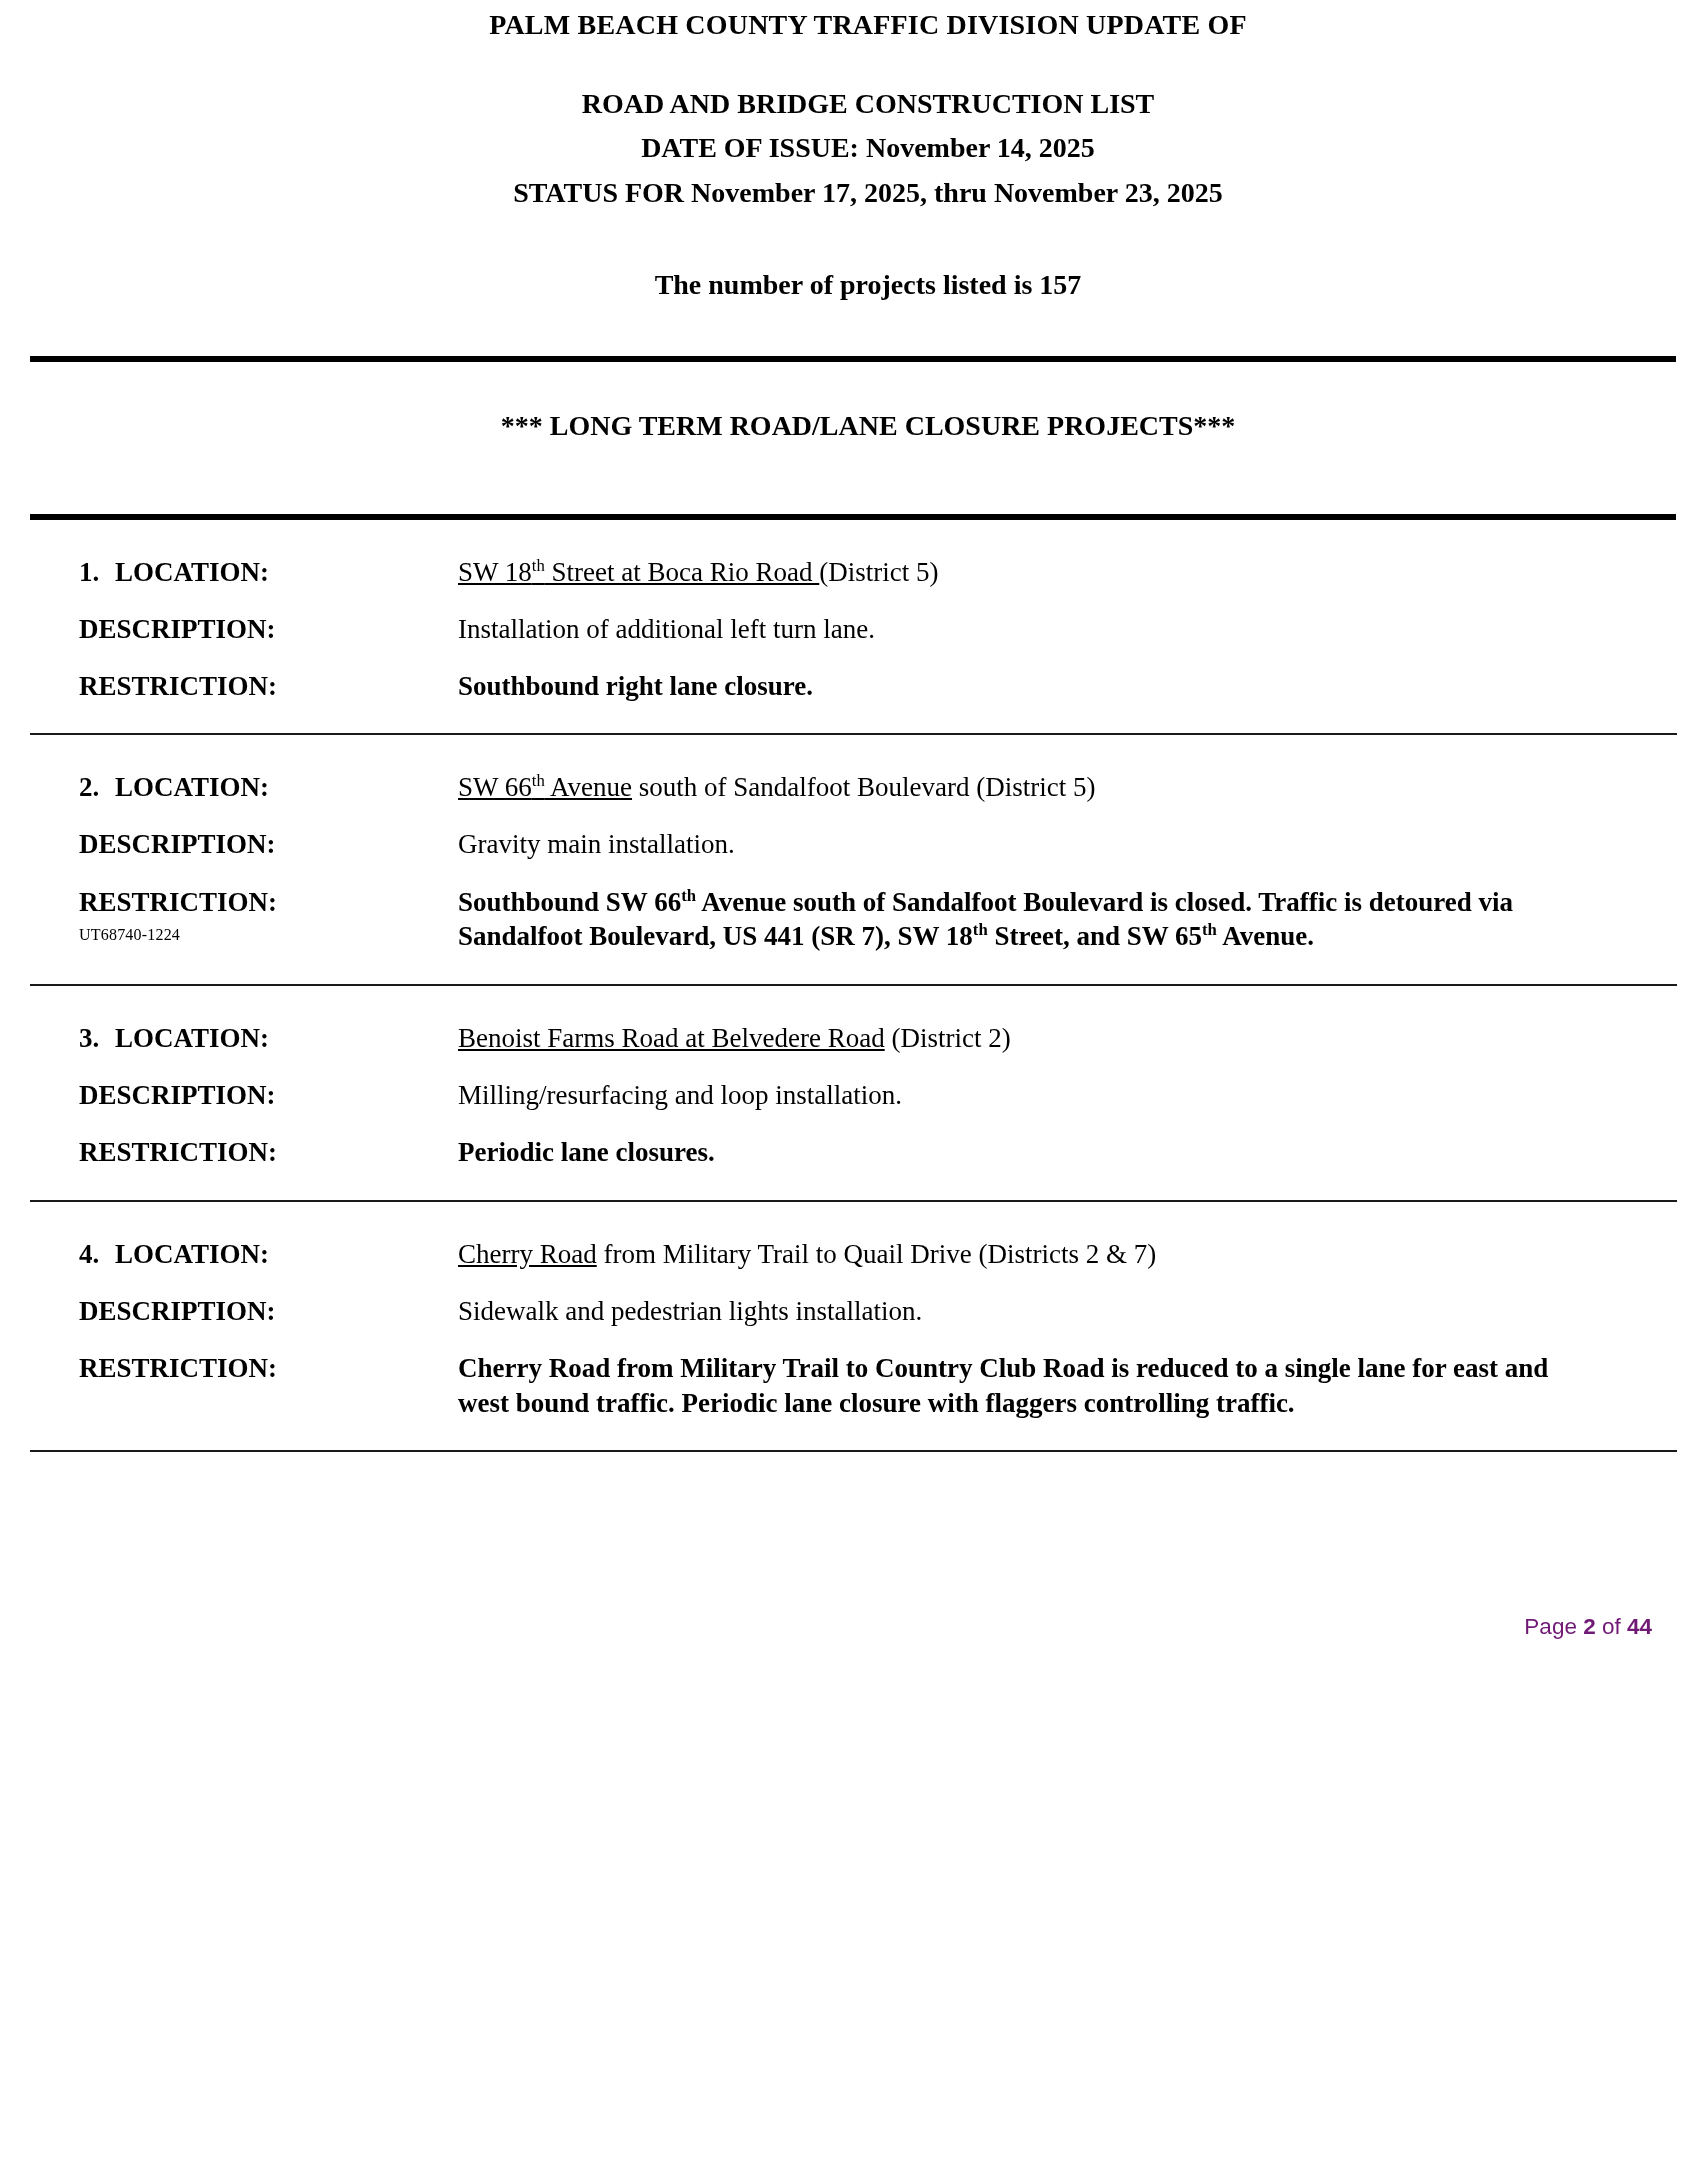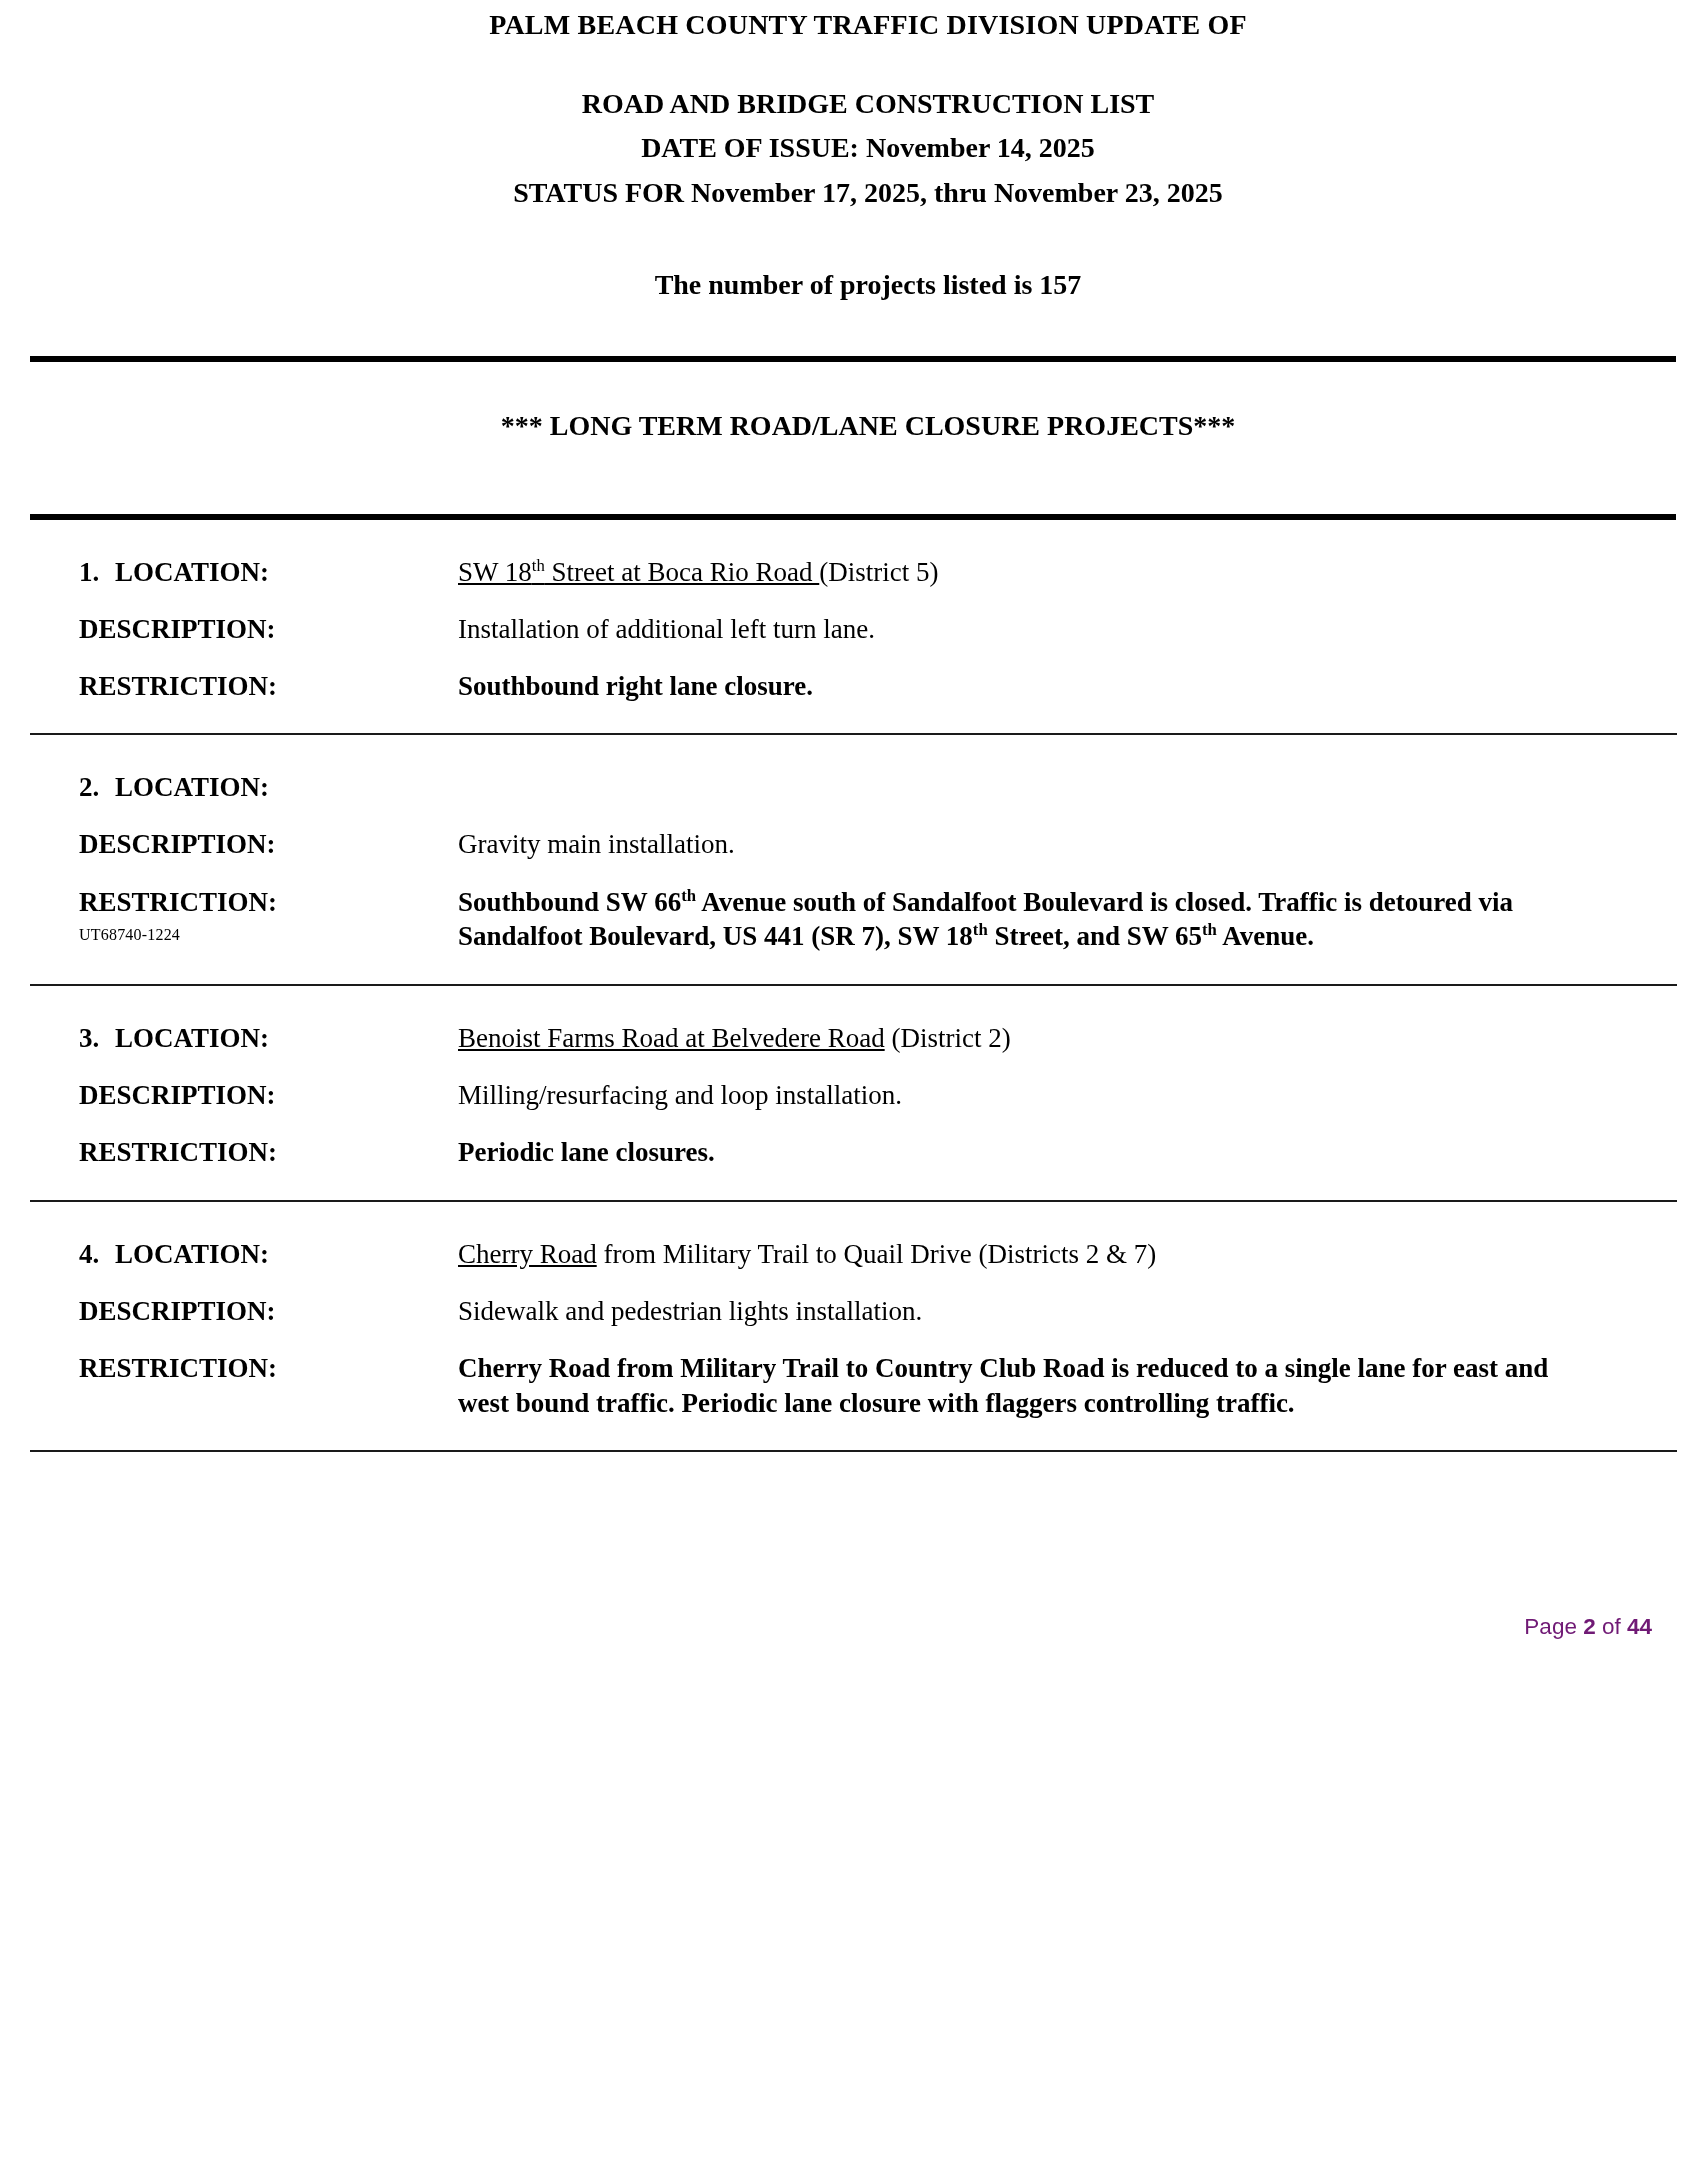--- a/index.html
+++ b/index.html
@@ -188,20 +188,21 @@
         </div>
         <div class="entry-row">
           <div class="label-cell"><span>RESTRICTION</span><span>:</span></div>
           <div class="value-cell bold">Southbound right lane closure.</div>
         </div>
       </div>
       <div class="rule-thin" style="margin-left: 0px; margin-right: 0px;"></div>
       <div class="entry">
         <div class="entry-row">
           <div class="label-cell"><span class="num">2.</span><span>LOCATION</span><span>:</span></div>
+          <div class="value-cell"><span class="u">SW 66<sup>th</sup> Avenue</span><span> south of Sandalfoot Boulevard (District 5)</span></div>
         </div>
         <div class="entry-row">
           <div class="label-cell"><span>DESCRIPTION</span><span>:</span></div>
           <div class="value-cell">Gravity main installation.</div>
         </div>
         <div class="entry-row">
           <div class="label-cell"><span>RESTRICTION</span><span>:</span><span class="sub-ref">UT68740-1224</span></div>
           <div class="value-cell bold">Southbound SW 66<sup>th</sup> Avenue south of Sandalfoot Boulevard is closed. Traffic is detoured via Sandalfoot Boulevard, US 441 (SR 7), SW 18<sup>th</sup> Street, and SW 65<sup>th</sup> Avenue.</div>
         </div>
       </div>

